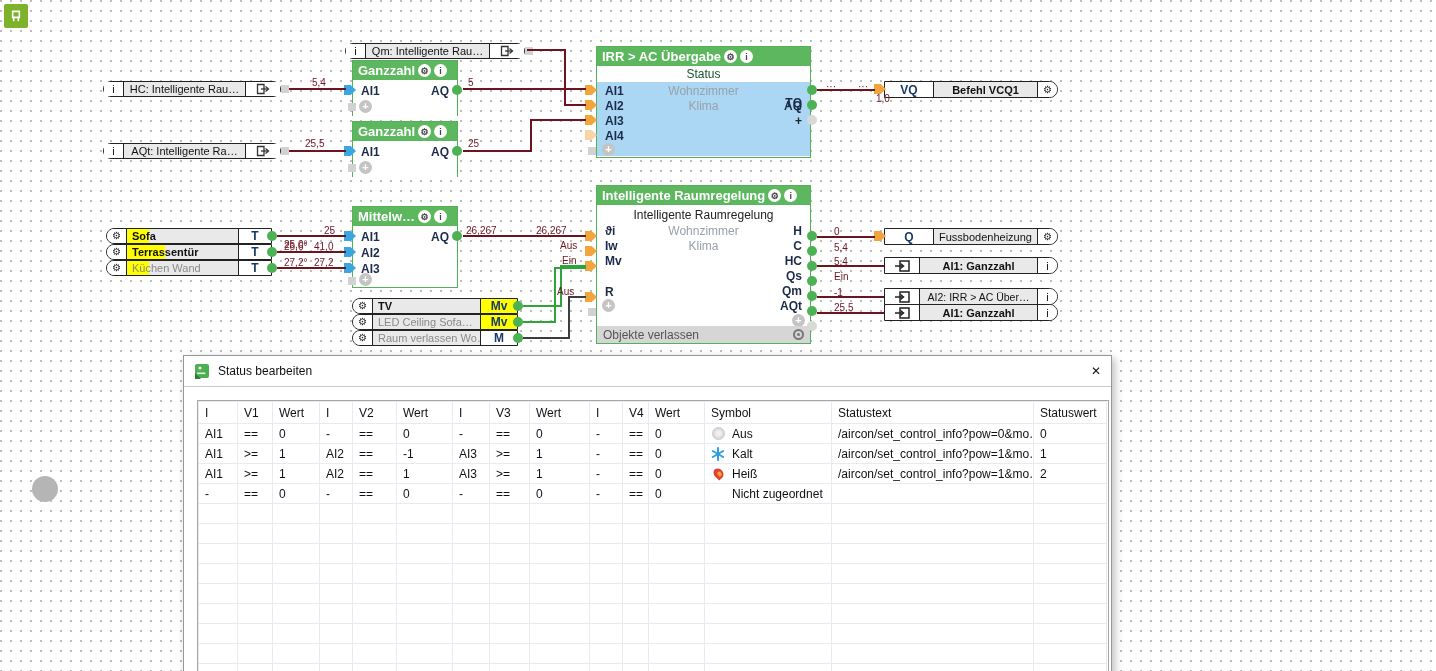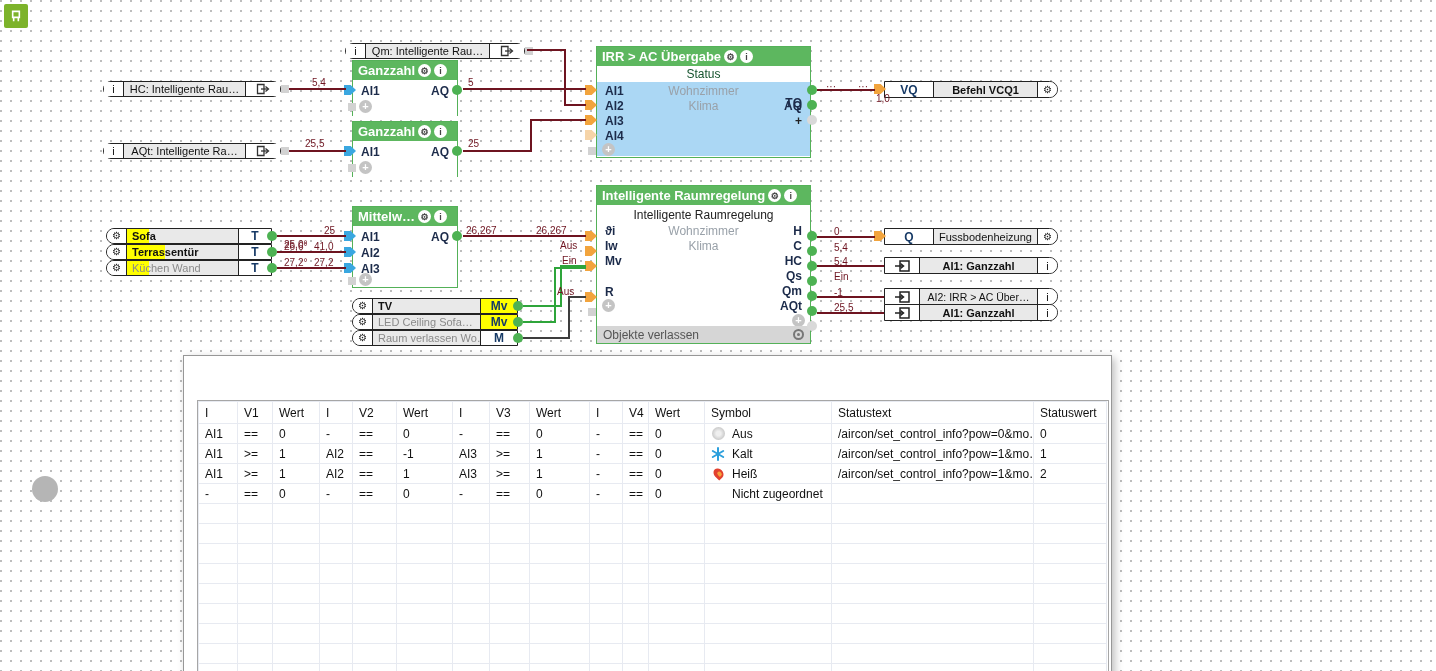--- a/index.html
+++ b/index.html
@@ -400,20 +400,30 @@
 <span class="abs wlbl" style="left:562px;top:256px;">Ein</span>
 <span class="abs wlbl" style="left:557px;top:287px;">Aus</span>
 <span class="abs wlbl" style="left:834px;top:227px;">0</span>
 <span class="abs wlbl" style="left:834px;top:243px;">5,4</span>
 <span class="abs wlbl" style="left:834px;top:257px;">5,4</span>
 <span class="abs wlbl" style="left:834px;top:272px;">Ein</span>
 <span class="abs wlbl" style="left:834px;top:288px;">-1</span>
 <span class="abs wlbl" style="left:834px;top:303px;">25,5</span>
 
 <div class="abs dialog">
+  <div class="dtitle">
+    <svg width="16" height="16" viewBox="0 0 16 16">
+        <rect x="1" y="1" width="14" height="14" rx="2" fill="#4caf50"></rect>
+        <path d="M1 10 L7 16 H1 Z" fill="#2e7d32"></path>
+        <circle cx="6" cy="5" r="1.6" fill="#fff"></circle>
+        <rect x="3.2" y="9.5" width="8" height="1.6" fill="#eaffea"></rect>
+      </svg>
+    <span>Status bearbeiten</span>
+    <span class="dclose">✕</span>
+  </div>
   <div class="dtablewrap">
     <table>
       <colgroup>
         <col style="width:39px">
           <col style="width:35px">
           <col style="width:47px">
         <col style="width:33px">
           <col style="width:44px">
           <col style="width:56px">
         <col style="width:37px">

